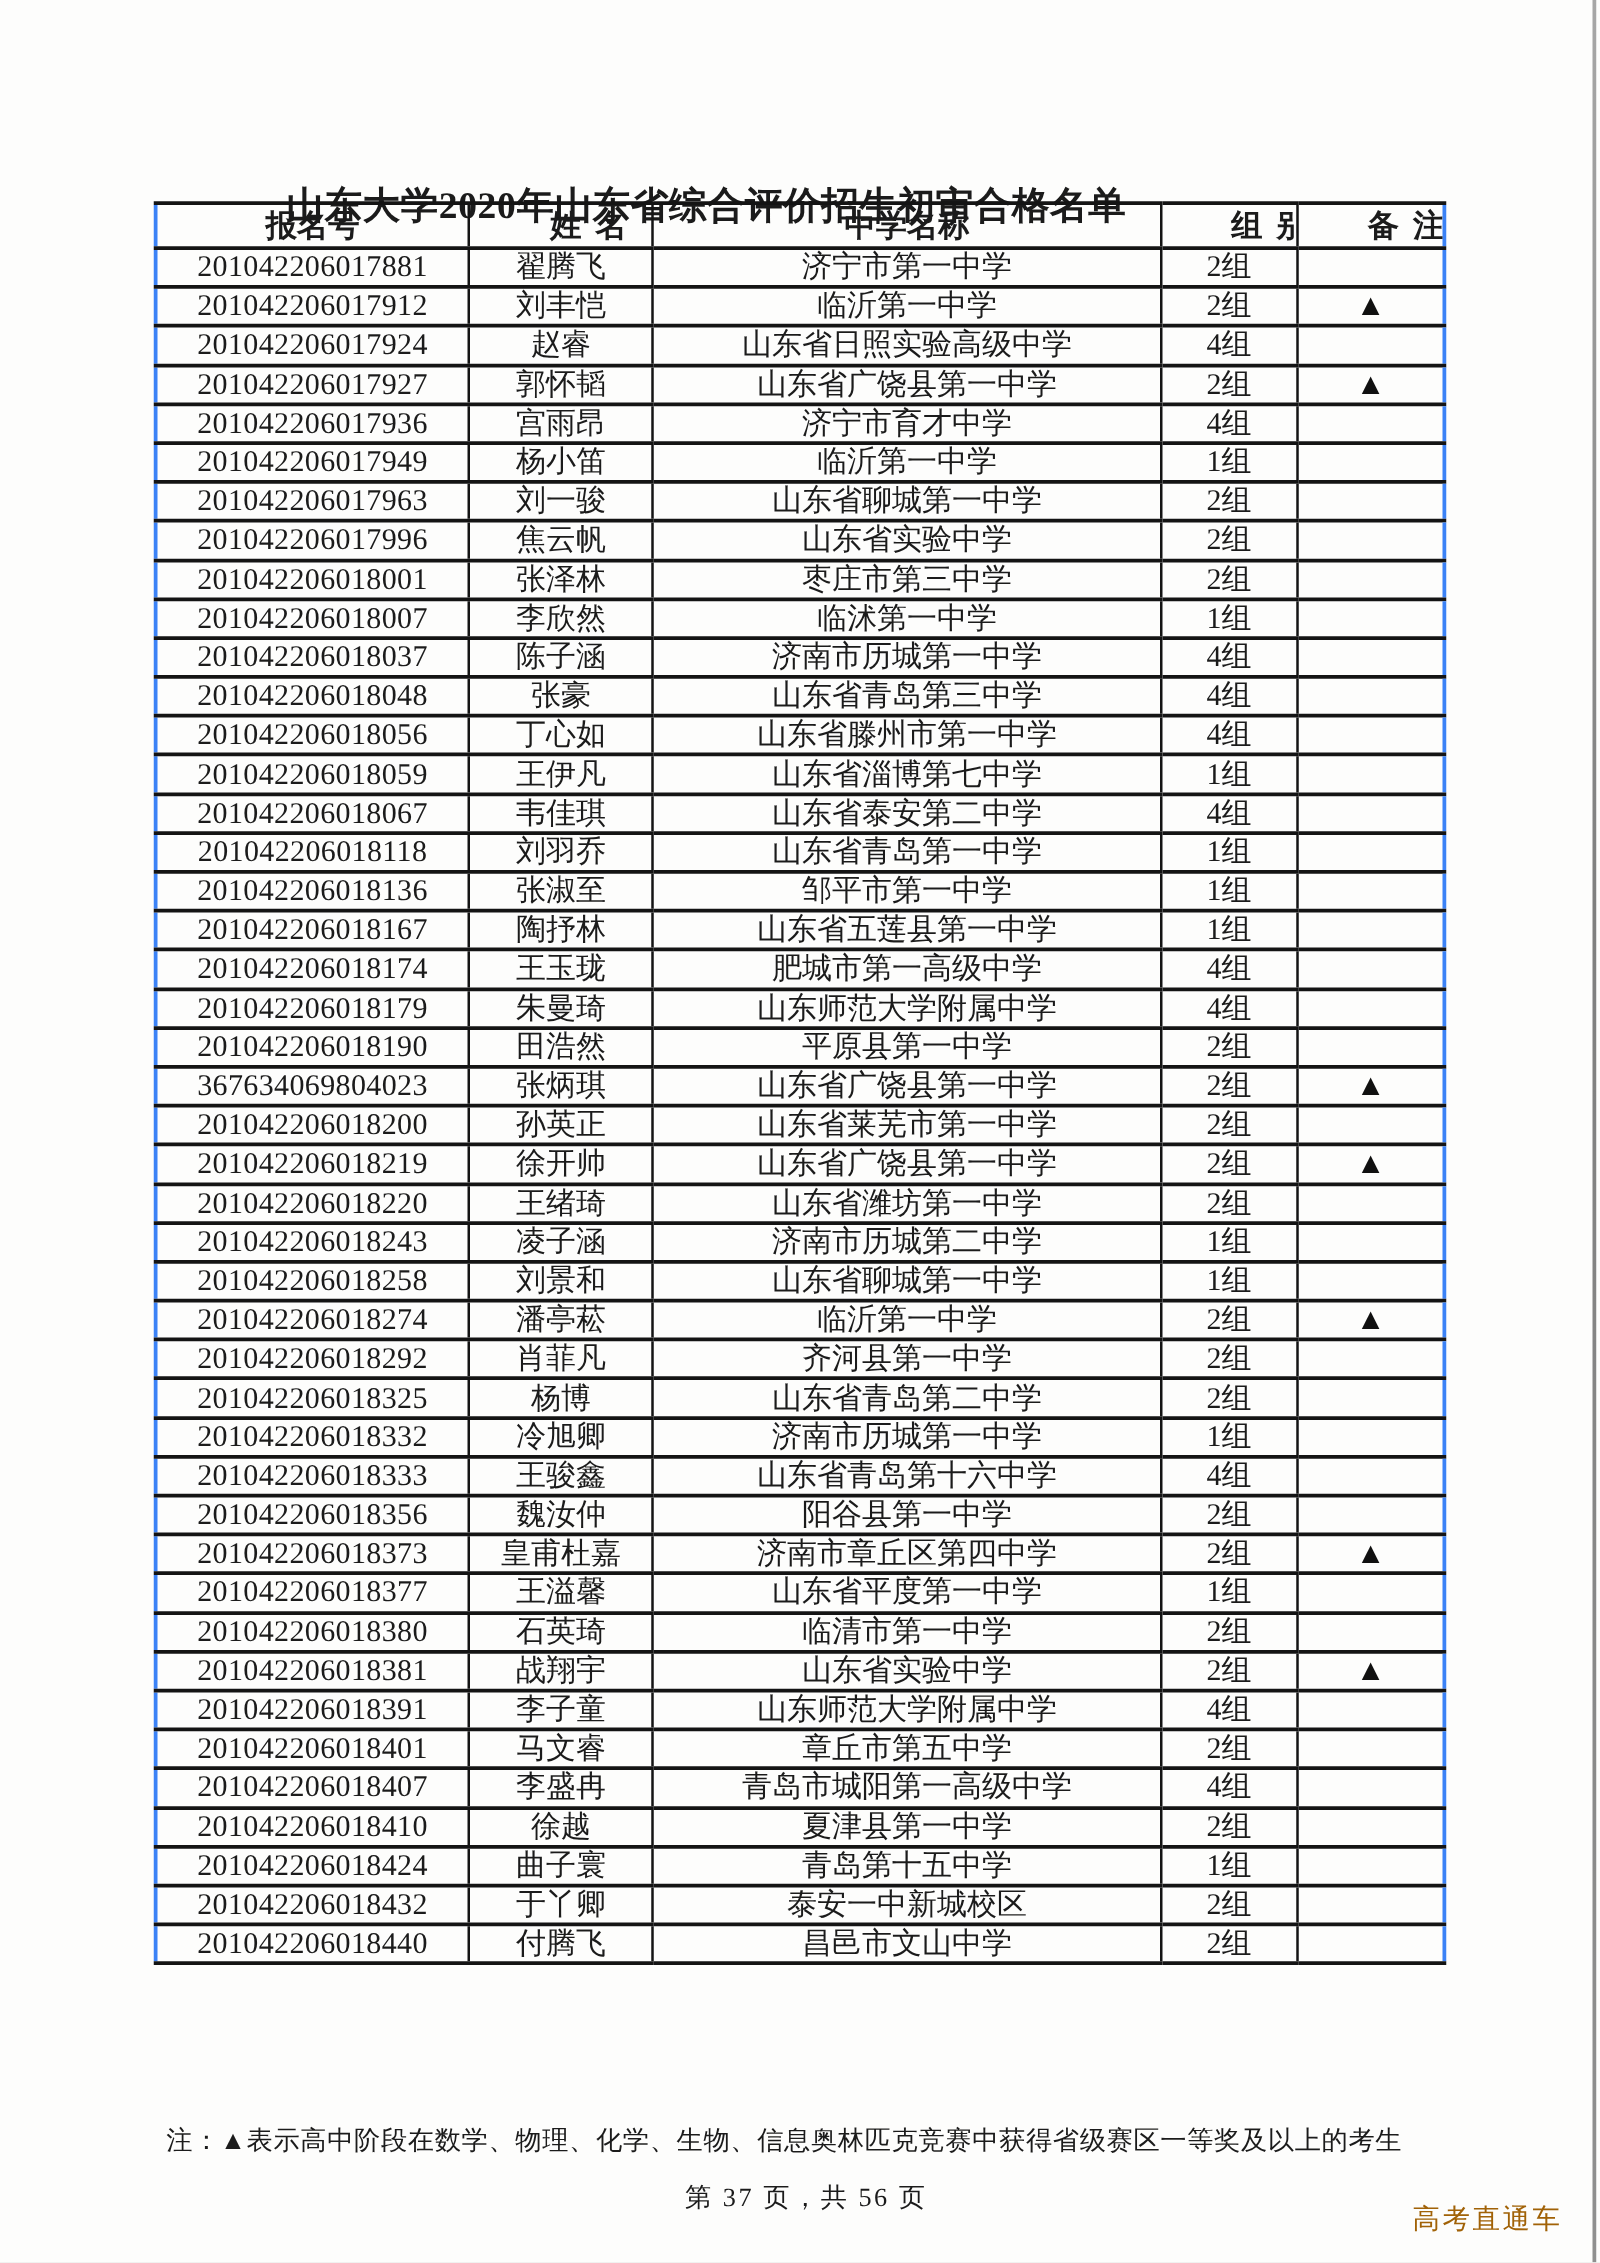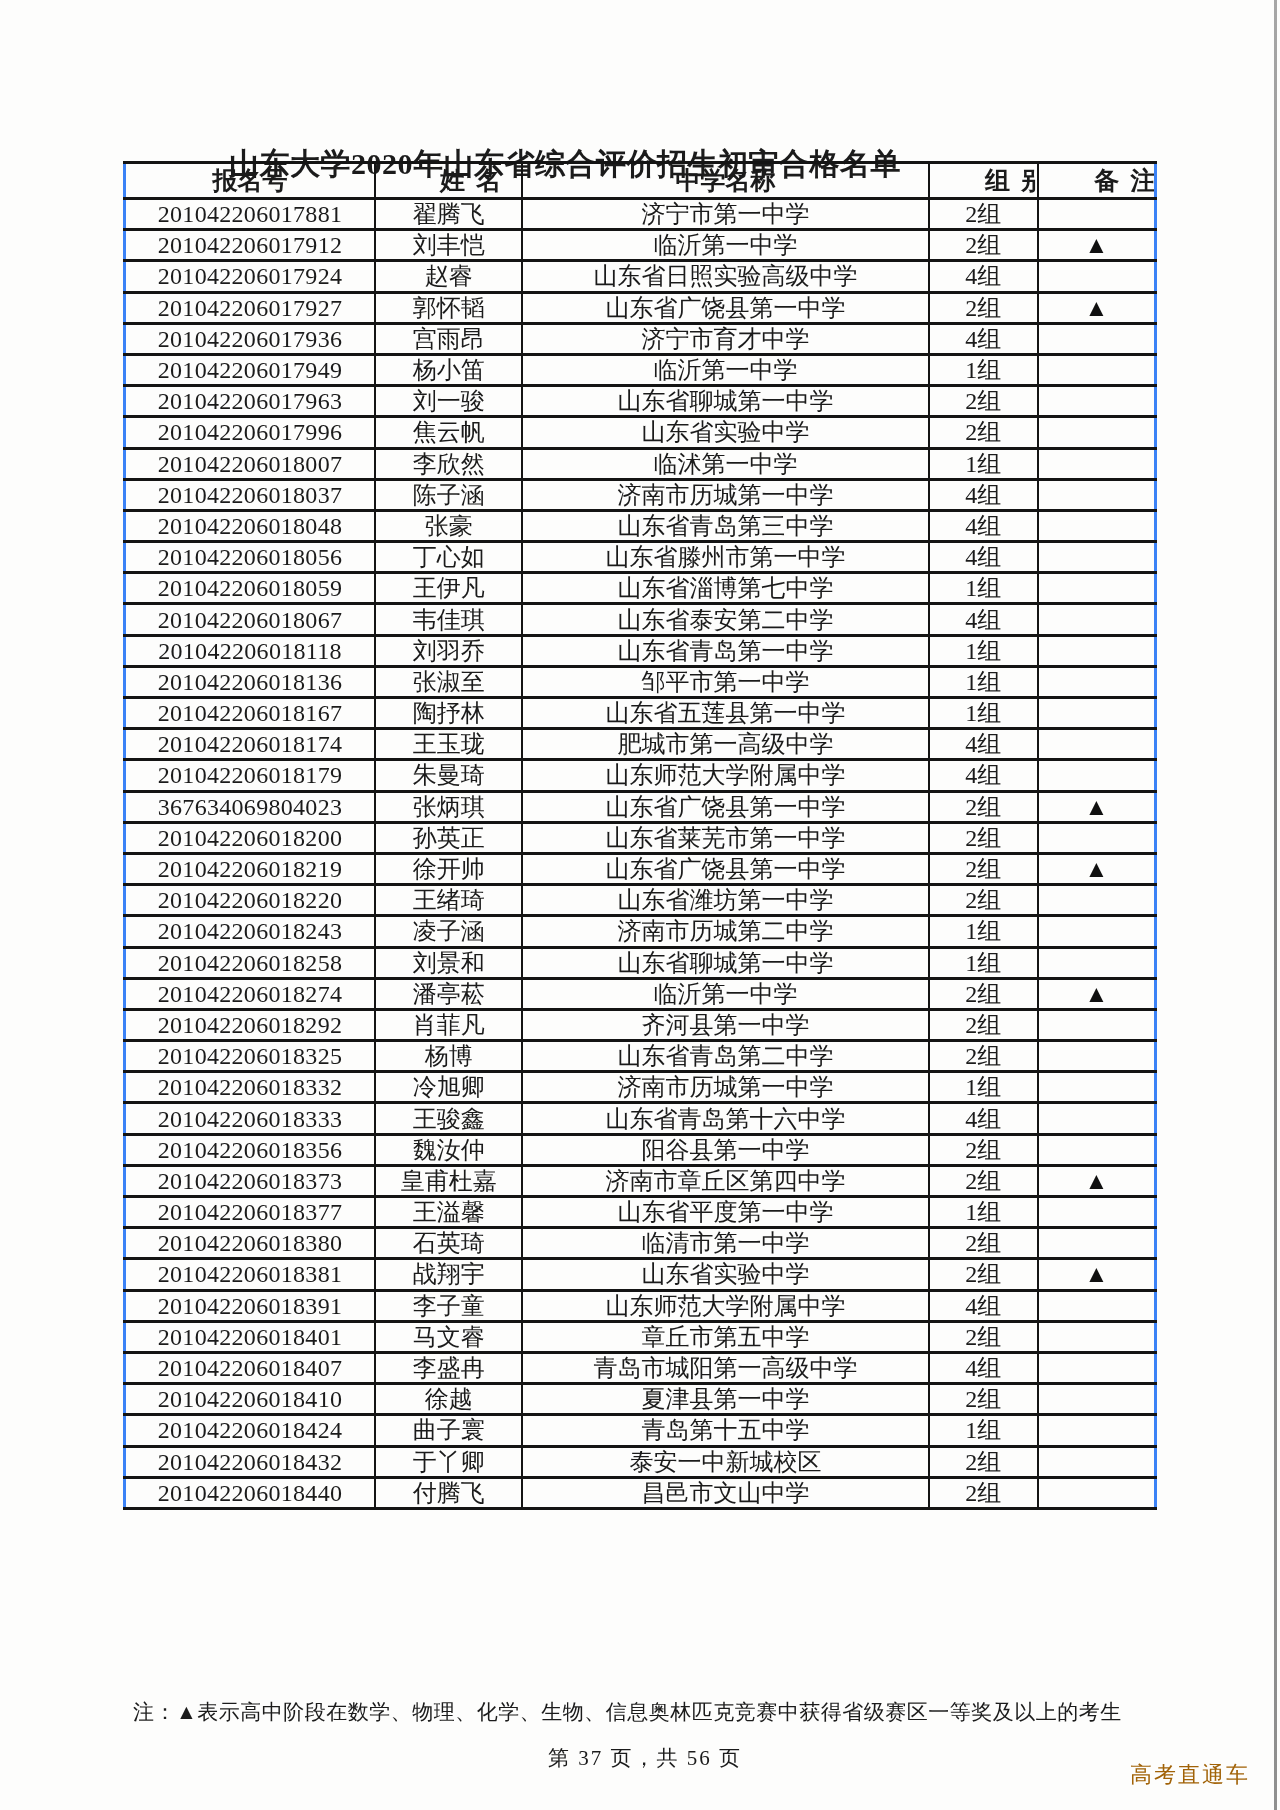--- a/index.html
+++ b/index.html
@@ -158,20 +158,27 @@
           <td class="cell-remark"></td>
         </tr>
         <tr>
           <td class="cell-regno">201042206017996</td>
           <td class="cell-name">焦云帆</td>
           <td class="cell-school">山东省实验中学</td>
           <td class="cell-group">2组</td>
           <td class="cell-remark"></td>
         </tr>
         <tr>
+          <td class="cell-regno">201042206018001</td>
+          <td class="cell-name">张泽林</td>
+          <td class="cell-school">枣庄市第三中学</td>
+          <td class="cell-group">2组</td>
+          <td class="cell-remark"></td>
+        </tr>
+        <tr>
           <td class="cell-regno">201042206018007</td>
           <td class="cell-name">李欣然</td>
           <td class="cell-school">临沭第一中学</td>
           <td class="cell-group">1组</td>
           <td class="cell-remark"></td>
         </tr>
         <tr>
           <td class="cell-regno">201042206018037</td>
           <td class="cell-name">陈子涵</td>
           <td class="cell-school">济南市历城第一中学</td>
@@ -235,20 +242,27 @@
           <td class="cell-remark"></td>
         </tr>
         <tr>
           <td class="cell-regno">201042206018179</td>
           <td class="cell-name">朱曼琦</td>
           <td class="cell-school">山东师范大学附属中学</td>
           <td class="cell-group">4组</td>
           <td class="cell-remark"></td>
         </tr>
         <tr>
+          <td class="cell-regno">201042206018190</td>
+          <td class="cell-name">田浩然</td>
+          <td class="cell-school">平原县第一中学</td>
+          <td class="cell-group">2组</td>
+          <td class="cell-remark"></td>
+        </tr>
+        <tr>
           <td class="cell-regno">367634069804023</td>
           <td class="cell-name">张炳琪</td>
           <td class="cell-school">山东省广饶县第一中学</td>
           <td class="cell-group">2组</td>
           <td class="cell-remark">▲</td>
         </tr>
         <tr>
           <td class="cell-regno">201042206018200</td>
           <td class="cell-name">孙英正</td>
           <td class="cell-school">山东省莱芜市第一中学</td>

